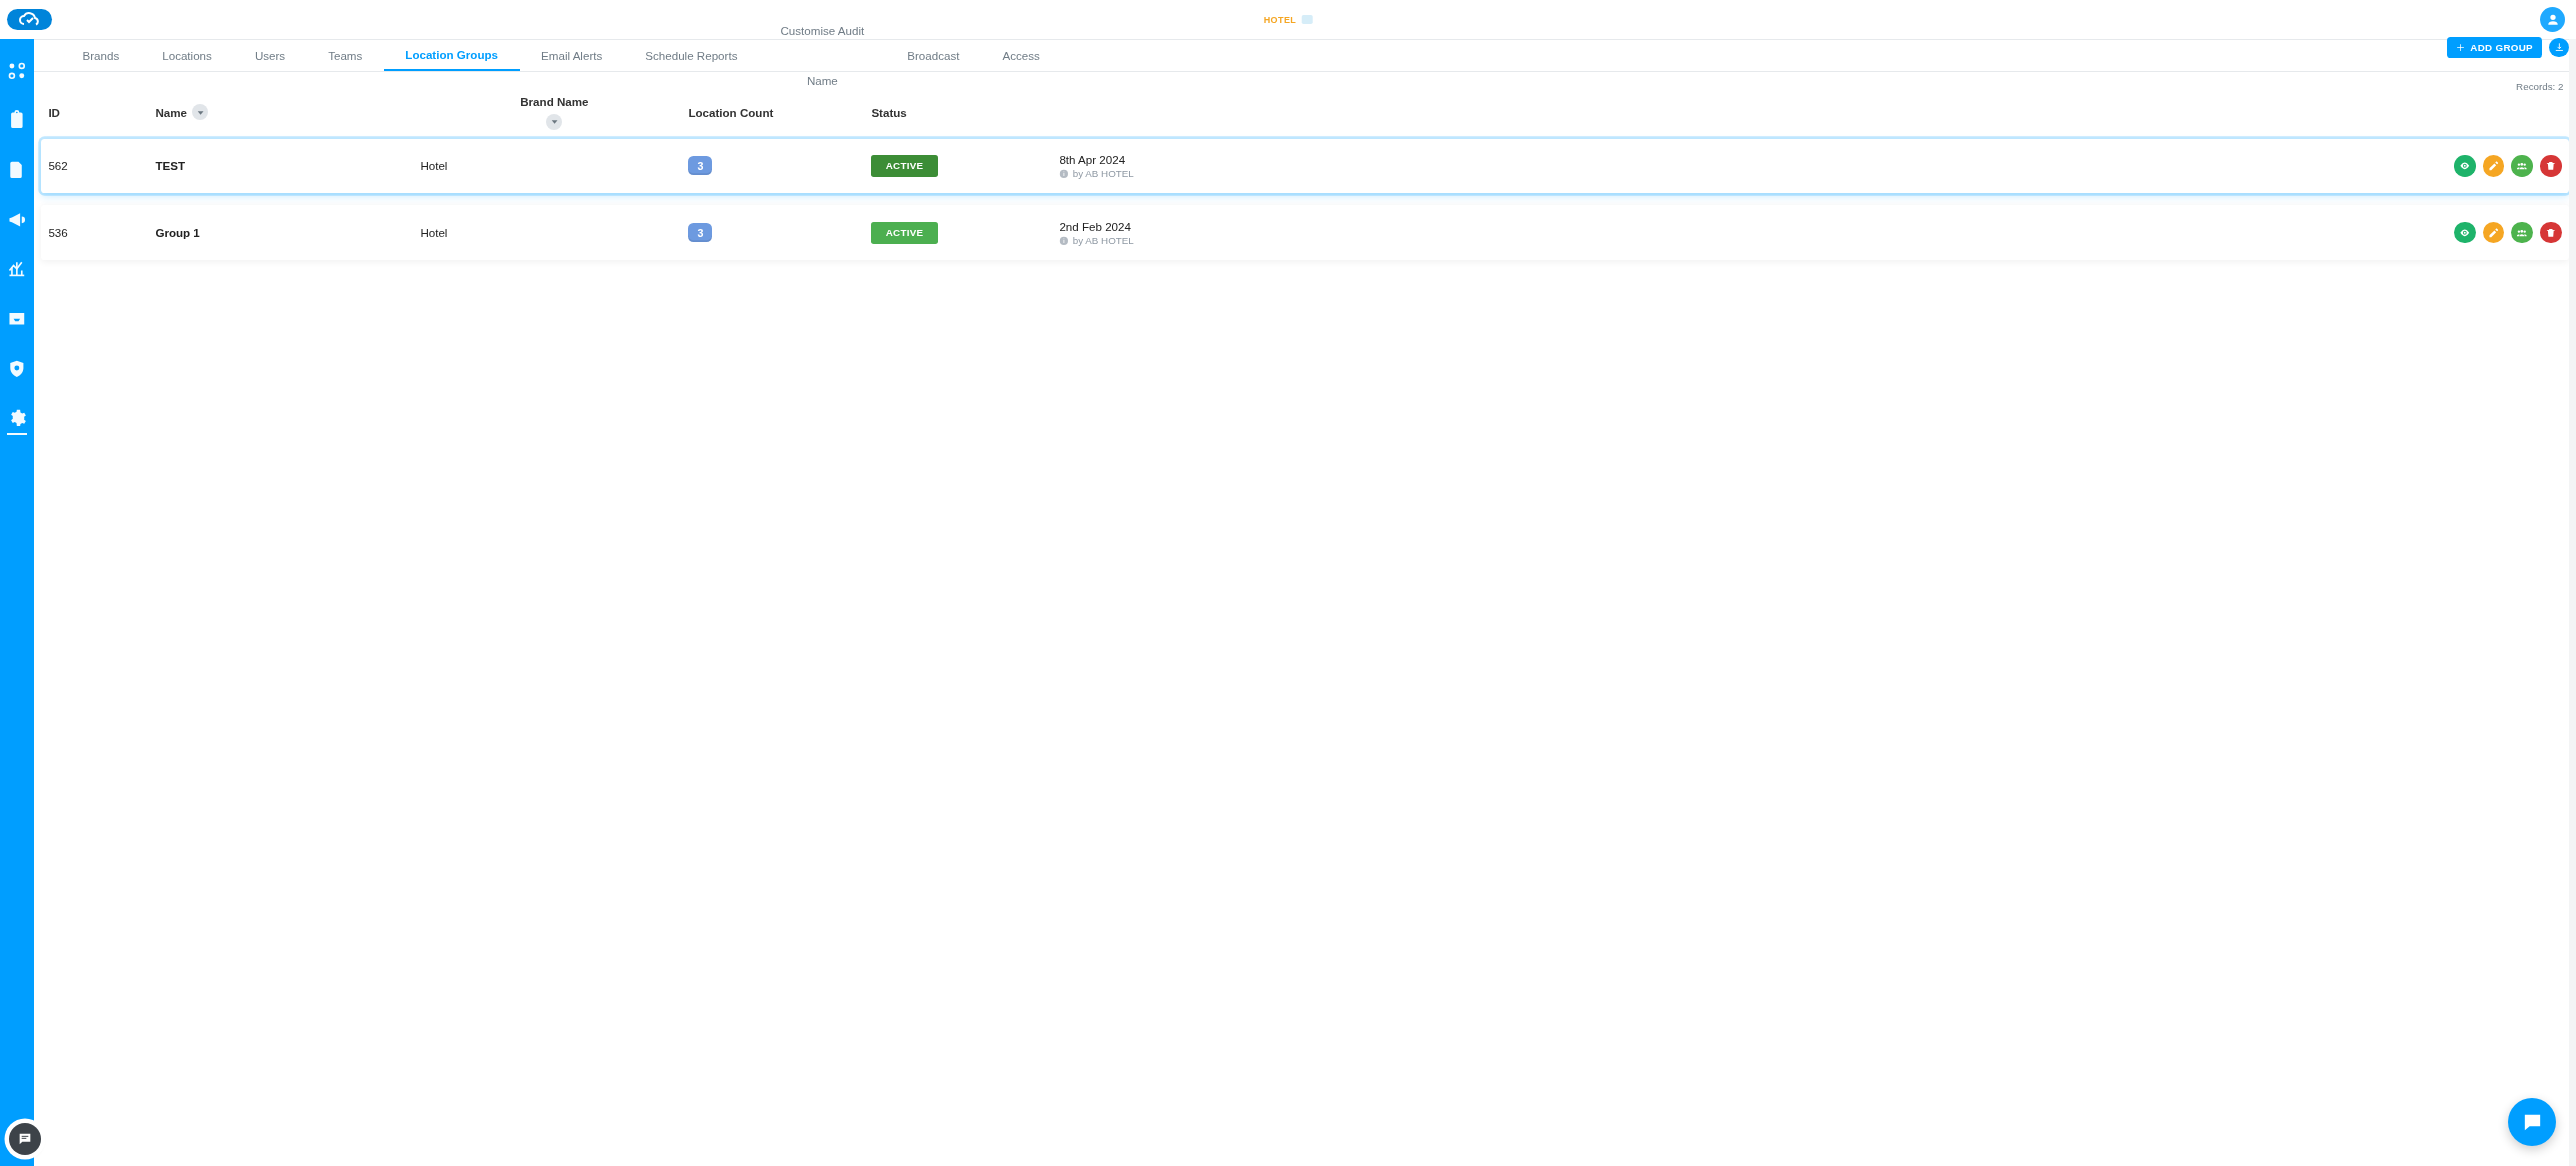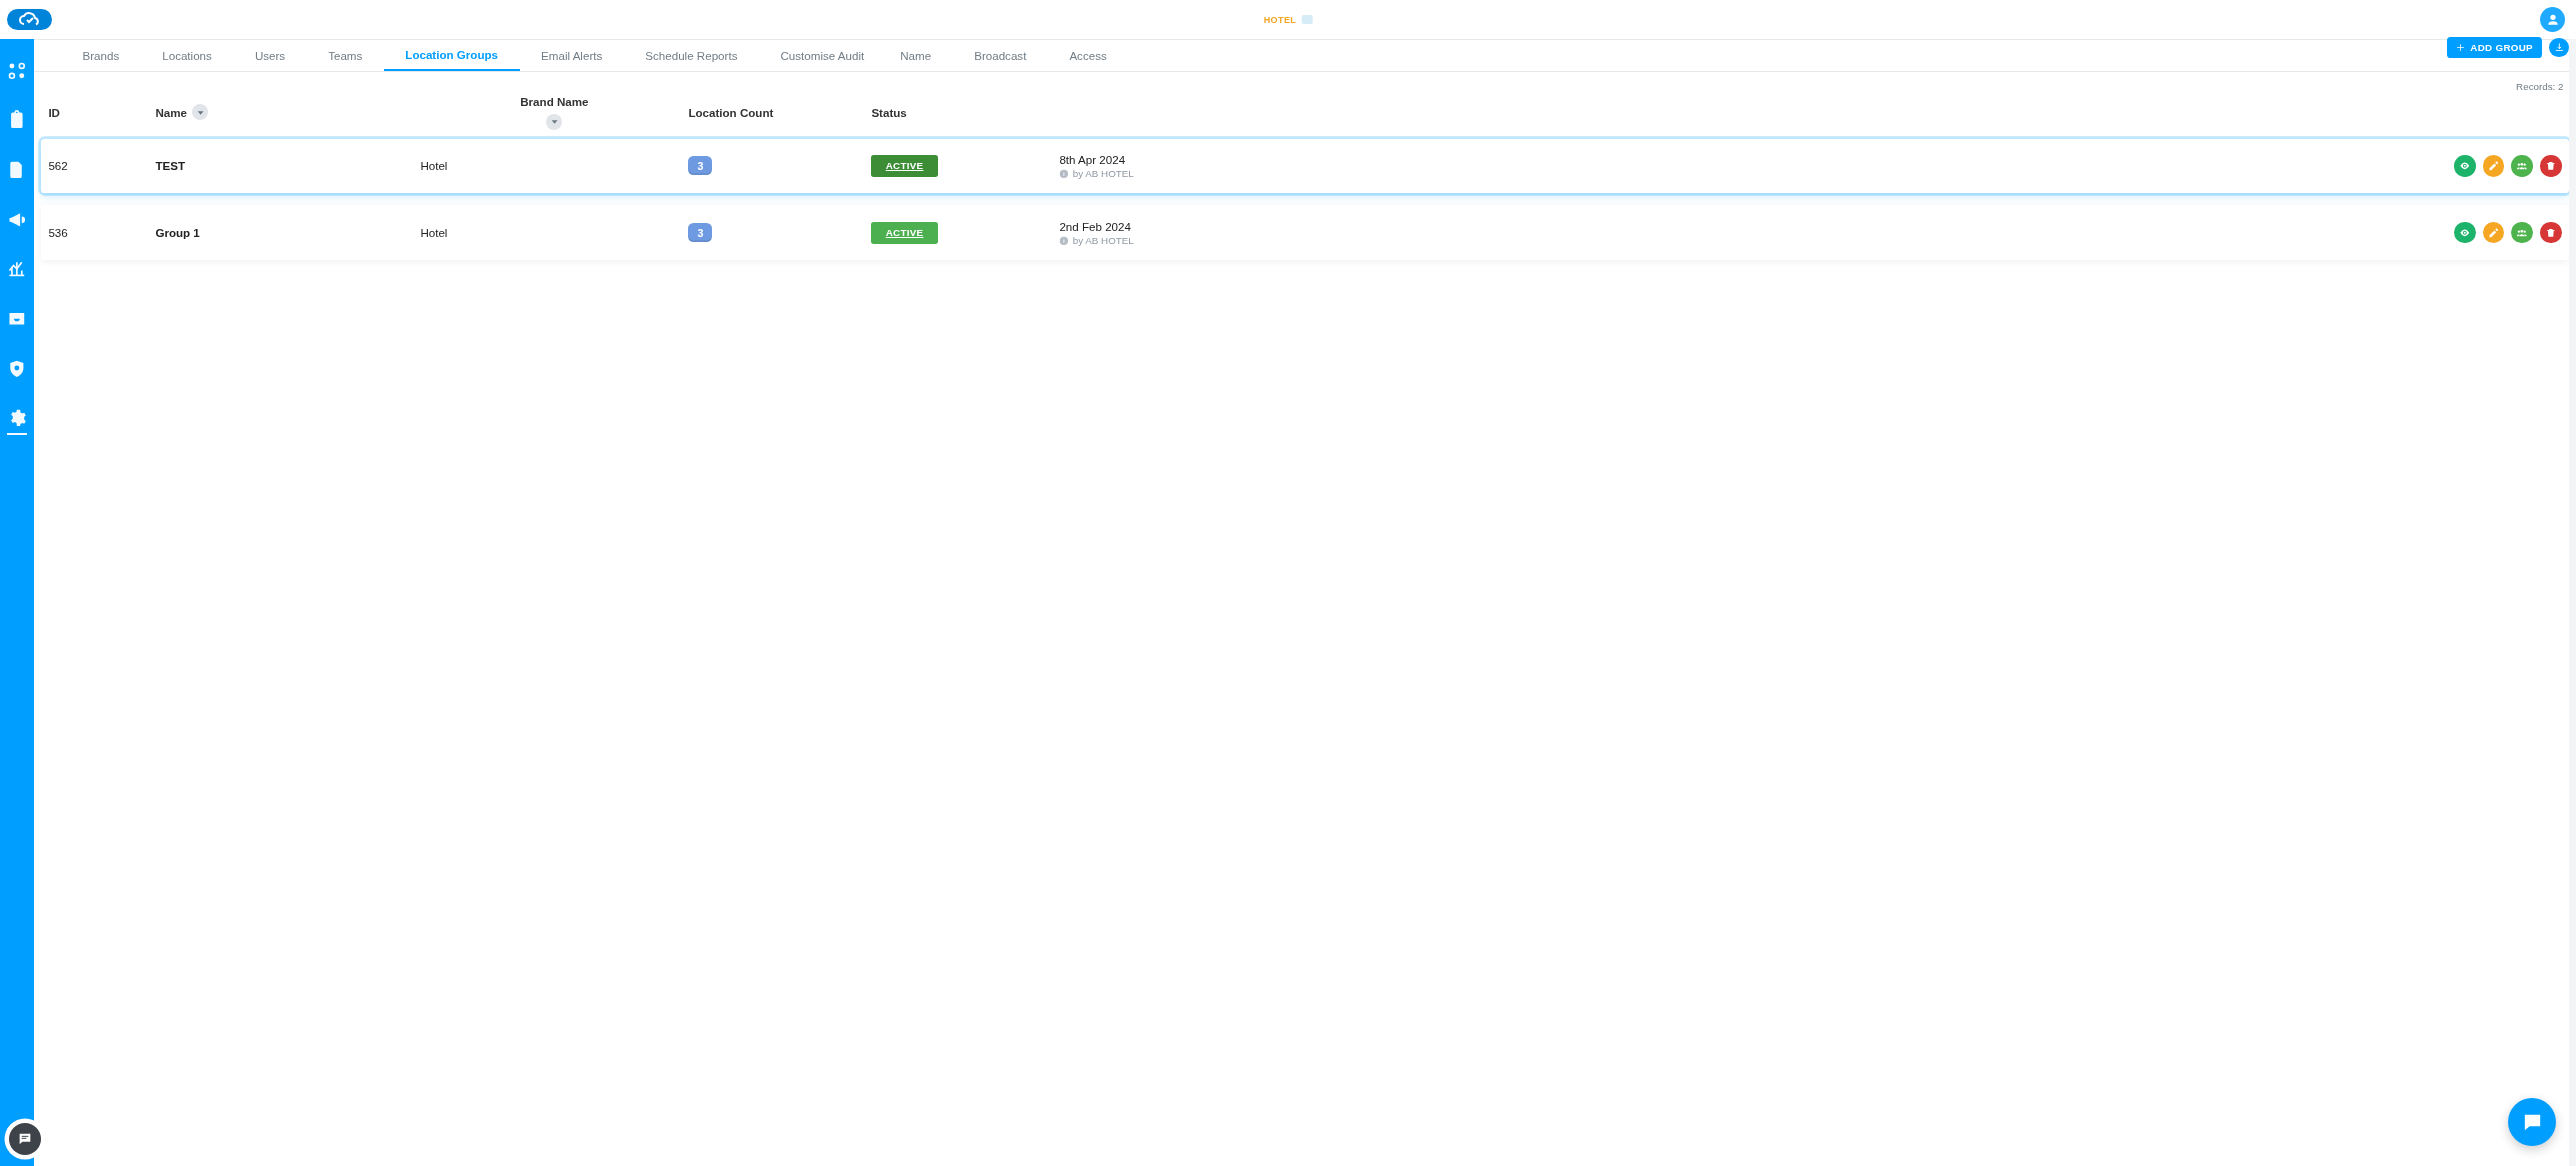--- a/index.html
+++ b/index.html
@@ -37,21 +37,21 @@
   .rail-icon{width:19.7px;height:19.7px;fill:#fff;color:#fff;opacity:.95;cursor:pointer;}
   .rail-icon svg{width:100%;height:100%;}
 
   
   .content{position:absolute;left:34px;top:39px;right:0;bottom:0;display:flex;flex-direction:column;}
 
   
   .tabrow{height:33px;border-top:0.9px solid var(--grey-200);border-bottom:0.9px solid var(--grey-200);display:flex;align-items:stretch;padding:0 27px;position:relative;}
   .tabgroup{display:flex;align-items:stretch;gap:0;}
   .tab{padding:0 21.5px;font-size:11.6px;color:var(--text-muted);display:flex;align-items:center;cursor:pointer;white-space:nowrap;}
-  .tab.twoline{flex-direction:row;justify-content:center;line-height:1.15;gap:36px;}
+  .tab.twoline{flex-direction:column;justify-content:center;line-height:1.15;gap:36px;}
   .tab.active{color:var(--blue);font-weight:700;border-bottom:2.7px solid var(--blue);}
   .tabrow-right{position:absolute;right:7.2px;top:0;bottom:16px;display:flex;align-items:center;gap:7.2px;}
   .btn-add{background:var(--blue);color:#fff;font-size:9.8px;font-weight:700;letter-spacing:0.3px;border:none;border-radius:3.6px;padding:5.4px 9px;display:flex;align-items:center;gap:5.4px;cursor:pointer;}
   .btn-add svg{fill:#fff;width:9px;height:9px;}
   .btn-dl{width:19.7px;height:19.7px;border-radius:50%;background:var(--blue);display:flex;align-items:center;justify-content:center;cursor:pointer;}
   .btn-dl svg{stroke:#fff;fill:none;stroke-width:2;width:10.7px;height:10.7px;}
   .records{position:absolute;right:12.5px;top:41px;font-size:9.8px;color:var(--text-muted);}
 
   
   .tablewrap{margin-top:16px;padding:0 7.2px 0 7.2px;overflow:auto;flex:1;}
@@ -67,21 +67,21 @@
   .col-actions{width:147px;display:flex;justify-content:flex-end;gap:7.2px;}
   .sort-pill{width:16px;height:16px;border-radius:50%;background:#e1e5e9;display:flex;align-items:center;justify-content:center;}
   .sort-pill svg{width:7.2px;height:7.2px;fill:#6b7780;}
 
   .row{display:flex;align-items:center;background:#fff;margin:0 0 12.5px 0;border-radius:3.6px;padding:14.3px 7.2px;}
   .row.highlight{box-shadow:0 0 0 2.7px rgba(0,158,255,.23),0 3.6px 9px rgba(0,158,255,.18);}
   .row.normal{box-shadow:0 1.8px 7.2px rgba(0,0,0,.06);}
   .td{color:#222;}
   .td.name{font-weight:700;}
   .badge-count{display:inline-block;background:var(--badge-blue);color:#fff;font-weight:700;font-size:10.7px;padding:3.6px 9px;border-radius:5.4px;min-width:21.5px;text-align:center;box-shadow:inset 0 -1.8px 0 rgba(0,0,0,.08);}
-  .badge-status{display:inline-block;background:var(--green);color:#fff;font-size:9.8px;font-weight:700;padding:5.4px 14.3px;border-radius:2.7px;letter-spacing:0.3px;text-decoration:underline;}
+  .badge-status{display:inline-block;background:var(--green);color:#fff;font-size:9.8px;font-weight:700;padding:5.4px 14.3px;border-radius:2.7px;letter-spacing:0.3px;}
   .row.highlight .badge-status{background:var(--green-dark);}
   .created-main{font-size:11.6px;color:#222;font-weight:500;}
   .created-sub{font-size:9.8px;color:var(--text-muted2);display:flex;align-items:flex-end;gap:3.6px;margin-top:1.8px;}
   .created-sub svg{width:9.8px;height:9.8px;fill:#b4bbc3;}
 
   .act-btn{width:21.5px;height:21.5px;border-radius:50%;display:flex;align-items:center;justify-content:center;cursor:pointer;}
   .act-btn svg{width:11.6px;height:11.6px;fill:#fff;}
   .act-view{background:#1eb36a;}
   .act-edit{background:var(--orange);}
   .act-group{background:var(--group);}

